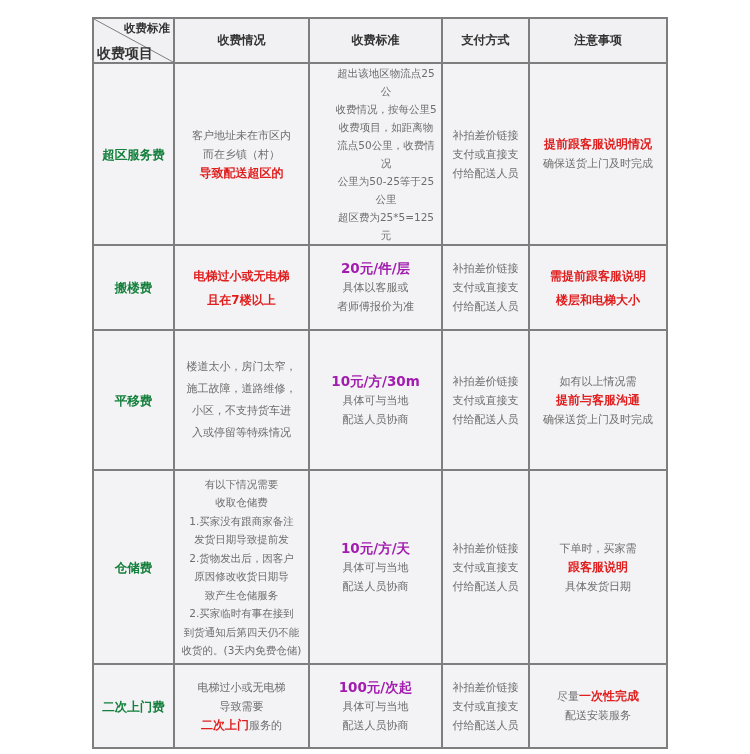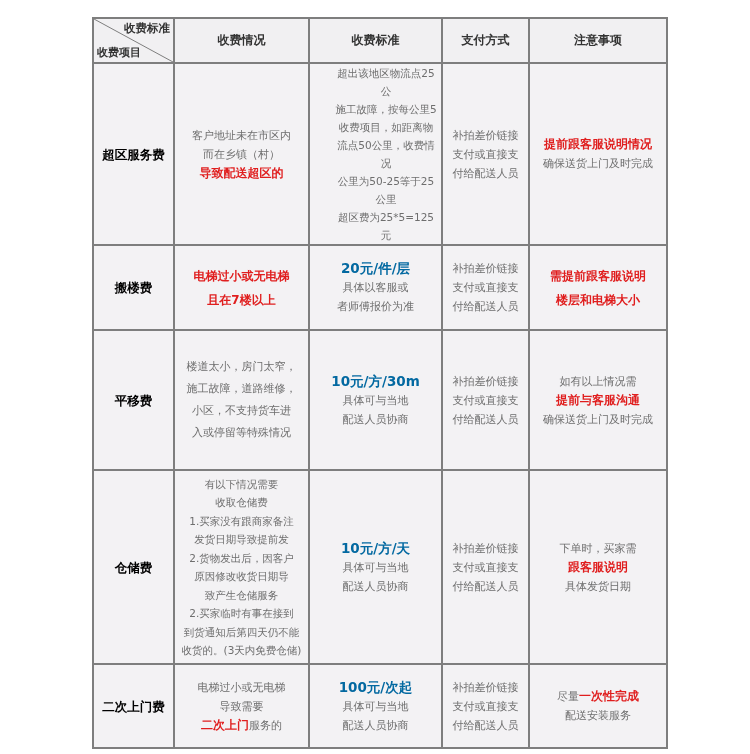--- a/index.html
+++ b/index.html
@@ -13,27 +13,27 @@
   .fee-table td {
     border: 2px solid #7e7e7e;
     background: #f3f2f4;
     text-align: center; vertical-align: middle;
     padding: 0 4px;
     color: #6e6e6e;
     font-size: 11px; line-height: 19px;
     box-sizing: border-box;
   }
   .fee-table tr.head td { background: #f1f0f2; color: #333; font-size: 12px; font-weight: bold; height: 45px; }
-  .fee-table td.item { color: #000000; font-weight: bold; font-size: 12.5px; }
+  .fee-table td.item { color: #15803d; font-weight: bold; font-size: 12.5px; }
   .corner { position: relative; padding: 0 !important; }
   .corner svg { position: absolute; left: 0; top: 0; }
   .corner .tr { position: absolute; right: 3px; top: 2px; font-size: 11.5px; font-weight: bold; color: #333; line-height: 14px; }
-  .corner .bl { position: absolute; left: 3px; bottom: 2px; font-size: 11px; font-weight: bold; color: #333; line-height: 14px; }
+  .corner .bl { position: absolute; left: 3px; bottom: 2px; font-size: 14px; font-weight: bold; color: #333; line-height: 14px; }
   .red { color: #e01e1e; font-weight: bold; font-size: 12px; }
-  .red-lg { color: #0369a1; font-weight: bold; font-size: 13.5px; }
+  .red-lg { color: #a21caf; font-weight: bold; font-size: 13.5px; }
   .line { display: block; }
 </style>
 </head>
 <body>
 
 <table class="fee-table">
   <colgroup>
     <col style="width:81px">
       <col style="width:135px">
       <col style="width:133px">
@@ -57,21 +57,21 @@
 
   <tr style="height:115px">
     <td class="item">超区服务费</td>
     <td>
       <span class="line">客户地址未在市区内</span>
       <span class="line">而在乡镇（村）</span>
       <span class="line red">导致配送超区的</span>
     </td>
     <td style="font-size:10.5px;line-height:18px;padding-left:25px;">
       <span class="line">超出该地区物流点25公</span>
-      <span class="line">施工故障，按每公里5</span>
+      <span class="line">收费情况，按每公里5</span>
       <span class="line">收费项目，如距离物</span>
       <span class="line">流点50公里，收费情况</span>
       <span class="line">公里为50-25等于25公里</span>
       <span class="line">超区费为25*5=125元</span>
     </td>
     <td>
       <span class="line">补拍差价链接</span>
       <span class="line">支付或直接支</span>
       <span class="line">付给配送人员</span>
     </td>

